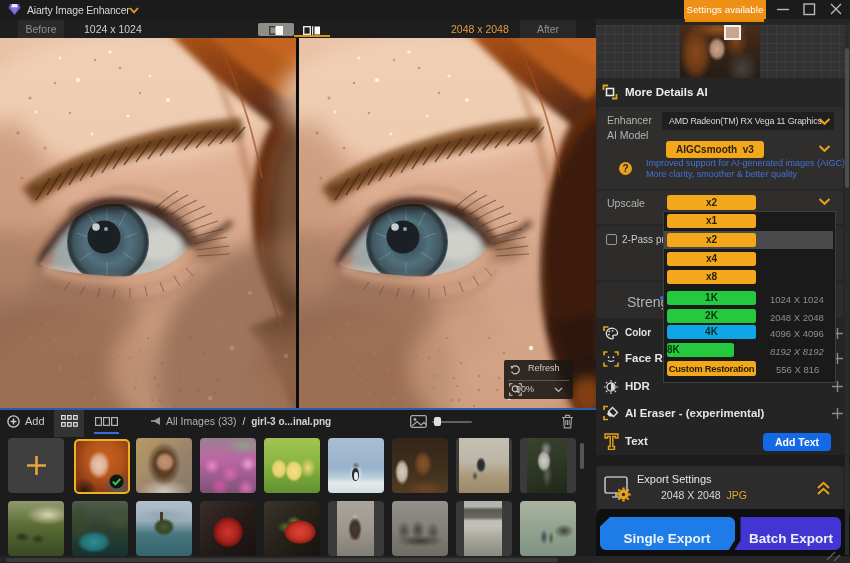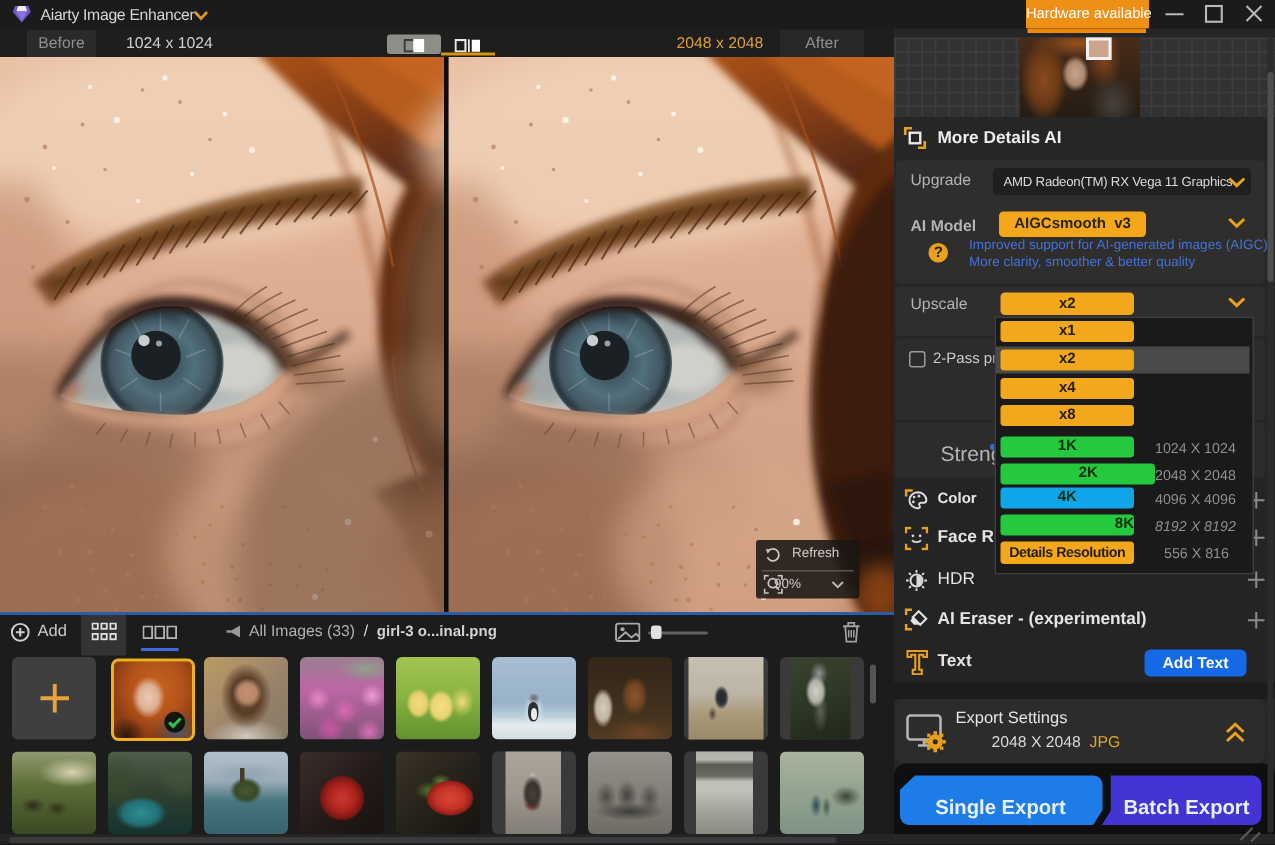--- a/index.html
+++ b/index.html
@@ -14,21 +14,21 @@
   <div class="abs" style="left:0;top:0;width:850px;height:19px;background:#1b1b1b;"></div>
   <svg class="abs" style="left:8px;top:3px;" width="13" height="13" viewBox="0 0 13 13">
     <polygon points="2,1 11,1 12.5,5 6.5,12 0.5,5" fill="#6f55c8"></polygon>
     <polygon points="4,1 9,1 10,4.5 6.5,4.5 3,4.5" fill="#efeaf8"></polygon>
     <polygon points="3,4.8 10,4.8 6.5,11" fill="#8a72da"></polygon>
   </svg>
   <div class="abs" style="left:27px;top:4px;font-size:10.5px;color:#d6d6d6;letter-spacing:-0.2px;">Aiarty Image Enhancer</div>
   <svg class="abs" style="left:129px;top:7px" width="10" height="7">
       <path d="M1 1 L5 5.4 L9 1" stroke="#e89a1c" stroke-width="1.8" fill="none"></path>
     </svg>
-  <div class="abs" style="left:684px;top:0;width:82px;height:19px;background:#ef9016;color:#fff;font-size:9.8px;text-align:center;line-height:19px;white-space:nowrap;">Hardware available</div>
+  <div class="abs" style="left:684px;top:0;width:82px;height:19px;background:#ef9016;color:#fff;font-size:9.8px;text-align:center;line-height:19px;white-space:nowrap;">Settings available</div>
   <svg class="abs" style="left:775px;top:0" width="75px" height="19" viewBox="0 0 75 19">
     <path d="M2 9.5 h12" stroke="#b9b9b9" stroke-width="1.4"></path>
     <rect x="29" y="4" width="10.5" height="10.5" fill="none" stroke="#b9b9b9" stroke-width="1.4"></rect>
     <path d="M56 4 l10 10 M66 4 l-10 10" stroke="#b9b9b9" stroke-width="1.4"></path>
   </svg>
 
   <div class="abs" style="left:0;top:19px;width:596px;height:19px;background:#1e1e1e;"></div>
   <div class="abs" style="left:18px;top:20px;width:46px;height:18px;background:#2a2a2a;color:#8f8f8f;font-size:10.5px;text-align:center;line-height:18px;">Before</div>
   <div class="abs" style="left:84px;top:20px;height:18px;color:#cfcfcf;font-size:10.5px;line-height:18px;">1024 x 1024</div>
   <div class="abs" style="left:258px;top:23px;width:36px;height:13px;background:#8f8d88;border-radius:2px;"></div>
@@ -486,27 +486,27 @@
   <div class="abs" style="left:685px;top:19px;width:79px;height:3px;background:#f08b00;"></div>
   <div class="abs" style="left:724px;top:25px;width:13px;height:11px;border:2px solid #f2f2f2;background:#caa58c;"></div>
 
   <svg class="abs" style="left:602px;top:84px" width="16" height="16" viewBox="0 0 16 16">
     <path d="M1.5 6 V1.5 H6 M14.5 10 V14.5 H10" fill="none" stroke="#e8a11c" stroke-width="1.8"></path>
     <rect x="4.5" y="4.5" width="7" height="7" fill="none" stroke="#e8e8e8" stroke-width="1.6"></rect>
   </svg>
   <div class="abs" style="left:625px;top:86px;font-size:11.5px;font-weight:bold;color:#ececec;">More Details AI</div>
 
   <div class="abs" style="left:597px;top:107px;width:246px;height:82px;background:#2f2e2c;border-radius:3px;"></div>
-  <div class="abs" style="left:607px;top:114px;font-size:10.5px;color:#b4b4b4;">Upgrade</div>
+  <div class="abs" style="left:607px;top:114px;font-size:10.5px;color:#b4b4b4;">Enhancer</div>
   <div class="abs" style="left:662px;top:112px;width:172px;height:18px;background:#1f1f1f;border-radius:3px;"></div>
   <div class="abs" style="left:669px;top:115.5px;font-size:8.8px;color:#dadada;letter-spacing:-0.15px;white-space:nowrap;">AMD Radeon(TM) RX Vega 11 Graphics</div>
   <svg class="abs" style="left:818px;top:118px" width="13" height="8">
       <path d="M1.5 1 L6.5 5.8 L11.5 1" stroke="#e8a11c" stroke-width="2" fill="none"></path>
     </svg>
-  <div class="abs" style="left:607px;top:145px;font-size:10.5px;color:#b4b4b4;font-weight:bold;">AI Model</div>
+  <div class="abs" style="left:607px;top:129px;font-size:10.5px;color:#b4b4b4;">AI Model</div>
   <div class="abs" style="left:666px;top:141px;width:98px;height:17px;background:#f3a81c;border-radius:3px;color:#2b2313;font-size:10px;font-weight:bold;text-align:center;line-height:17px;">AIGCsmooth&nbsp; v3</div>
   <svg class="abs" style="left:818px;top:145px" width="13" height="8">
       <path d="M1.5 1 L6.5 5.8 L11.5 1" stroke="#e8a11c" stroke-width="2" fill="none"></path>
     </svg>
   <div class="abs" style="left:619px;top:162px;width:13px;height:13px;border-radius:50%;background:#e8a11c;color:#2b2313;font-size:10px;font-weight:bold;text-align:center;line-height:13.5px;">?</div>
   <div class="abs" style="left:646px;top:158px;font-size:9px;color:#4272d8;line-height:10.5px;">Improved support for AI-generated images (AIGC).<br>More clarity, smoother &amp; better quality</div>
 
   <div class="abs" style="left:597px;top:191px;width:246px;height:33px;background:#2f2e2c;border-radius:3px;"></div>
   <div class="abs" style="left:607px;top:197px;font-size:10.5px;color:#b4b4b4;">Upscale</div>
   <div class="abs" style="left:667px;top:195px;width:89px;height:15px;background:#f3a81c;border-radius:3px;color:#2b2313;font-size:10px;font-weight:bold;text-align:center;line-height:15px;">x2</div>
@@ -536,21 +536,21 @@
     <circle cx="5.6" cy="6.2" r="0.9" fill="#dcdcdc"></circle>
       <circle cx="10.4" cy="6.2" r="0.9" fill="#dcdcdc"></circle>
     <path d="M5 9.2 c1 1.6 5 1.6 6 0" fill="none" stroke="#dcdcdc" stroke-width="1.2"></path>
   </svg>
   <div class="abs" style="left:625px;top:352px;font-size:11.5px;font-weight:bold;color:#e4e4e4;">Face Restoration</div>
   <svg class="abs" style="left:603px;top:379px" width="16" height="16" viewBox="0 0 16 16">
     <circle cx="8" cy="8" r="4" fill="none" stroke="#dcdcdc" stroke-width="1.3"></circle>
     <path d="M8 4.5 a3.5 3.5 0 0 1 0 7 Z" fill="#dcdcdc"></path>
     <path d="M8 1 v1.8 M8 13.2 v1.8 M1 8 h1.8 M13.2 8 h1.8 M3 3 l1.3 1.3 M11.7 11.7 l1.3 1.3 M13 3 l-1.3 1.3 M4.3 11.7 L3 13" stroke="#dcdcdc" stroke-width="1.2"></path>
   </svg>
-  <div class="abs" style="left:625px;top:380px;font-size:11.5px;font-weight:normal;color:#e4e4e4;">HDR</div>
+  <div class="abs" style="left:625px;top:380px;font-size:11.5px;font-weight:bold;color:#e4e4e4;">HDR</div>
   <svg class="abs" style="left:603px;top:405px" width="17" height="16" viewBox="0 0 17 16">
     <path d="M1 5 V1.5 h4 M1 11 v3.5 h4" fill="none" stroke="#e8a11c" stroke-width="1.7"></path>
     <path d="M9.5 2.5 L14.5 7.5 L10.5 11.5 L5.5 6.5 Z" fill="none" stroke="#e2e2e2" stroke-width="1.4"></path>
     <path d="M5.5 6.5 l5 5 l-4.2 0 l-2.4 -2.6 Z" fill="#e2e2e2"></path>
   </svg>
   <div class="abs" style="left:625px;top:407px;font-size:11.5px;font-weight:bold;color:#e4e4e4;">AI Eraser - (experimental)</div>
   <svg class="abs" style="left:604px;top:433px" width="15" height="17" viewBox="0 0 15 17">
     <path d="M1 1 h13 v4 h-2.5 v-1.5 h-2.7 v10 h1.7 v3 h-6 v-3 h1.7 v-10 H3.5 V5 H1 Z" fill="none" stroke="#e8a11c" stroke-width="1.4"></path>
   </svg>
   <div class="abs" style="left:625px;top:435px;font-size:11.5px;font-weight:bold;color:#e4e4e4;">Text</div>
@@ -606,23 +606,23 @@
   <div class="abs" style="left:845px;top:25px;width:4px;height:530px;background:#2b2b2b;"></div>
   <div class="abs" style="left:845px;top:48px;width:4px;height:140px;background:#4e4e4e;border-radius:2px;"></div>
 
   <div class="abs" style="left:663px;top:211px;width:171px;height:170px;background:#1a1a1a;border:1px solid #3e3e3e;z-index:40;"></div>
   <div class="abs" style="left:664px;top:231px;width:169px;height:18px;background:#4a4a4a;z-index:41;"></div>
   <div class="abs" style="left:667px;top:214px;width:89px;height:14px;background:#f3a81c;border-radius:2.5px;color:#241d08;font-size:10px;font-weight:bold;text-align:center;line-height:14px;z-index:42;">x1</div>
   <div class="abs" style="left:667px;top:233px;width:89px;height:14px;background:#f3a81c;border-radius:2.5px;color:#241d08;font-size:10px;font-weight:bold;text-align:center;line-height:14px;z-index:42;">x2</div>
   <div class="abs" style="left:667px;top:252px;width:89px;height:14px;background:#f3a81c;border-radius:2.5px;color:#241d08;font-size:10px;font-weight:bold;text-align:center;line-height:14px;z-index:42;">x4</div>
   <div class="abs" style="left:667px;top:270px;width:89px;height:14px;background:#f3a81c;border-radius:2.5px;color:#241d08;font-size:10px;font-weight:bold;text-align:center;line-height:14px;z-index:42;">x8</div>
   <div class="abs" style="left:667px;top:291px;width:89px;height:14px;background:#25c93e;border-radius:2.5px;color:#06300e;font-size:10px;font-weight:bold;text-align:center;line-height:14px;z-index:42;">1K</div>
-  <div class="abs" style="left:667px;top:309px;width:89px;height:14px;background:#25c93e;border-radius:2.5px;color:#06300e;font-size:10px;font-weight:bold;text-align:center;line-height:14px;z-index:42;padding-left:14px;">2K</div>
+  <div class="abs" style="left:667px;top:309px;width:89px;height:14px;background:#25c93e;border-radius:2.5px;color:#06300e;font-size:10px;font-weight:bold;text-align:center;line-height:14px;z-index:42;">2K</div>
   <div class="abs" style="left:667px;top:325px;width:89px;height:14px;background:#0ea5e9;border-radius:2.5px;color:#06300e;font-size:10px;font-weight:bold;text-align:center;line-height:14px;z-index:42;">4K</div>
-  <div class="abs" style="left:667px;top:343px;width:89px;height:14px;background:#25c93e;border-radius:2.5px;color:#06300e;font-size:10px;font-weight:bold;text-align:right;line-height:14px;z-index:42;">8K</div>
-  <div class="abs" style="left:667px;top:361px;width:89px;height:15px;background:#f3a81c;border-radius:2.5px;color:#241d08;font-size:9.5px;font-weight:bold;text-align:center;line-height:15px;z-index:42;letter-spacing:-0.3px;">Details Resolution</div>
+  <div class="abs" style="left:667px;top:343px;width:67px;height:14px;background:#25c93e;border-radius:2.5px;color:#06300e;font-size:10px;font-weight:bold;text-align:left;line-height:14px;z-index:42;">8K</div>
+  <div class="abs" style="left:667px;top:361px;width:89px;height:15px;background:#f3a81c;border-radius:2.5px;color:#241d08;font-size:9.5px;font-weight:bold;text-align:center;line-height:15px;z-index:42;letter-spacing:-0.3px;">Custom Restoration</div>
   <div class="abs" style="left:770px;top:294px;font-size:9.5px;color:#8f8f8f;z-index:42;">1024 X 1024</div>
   <div class="abs" style="left:770px;top:312px;font-size:9.5px;color:#8f8f8f;z-index:42;">2048 X 2048</div>
   <div class="abs" style="left:770px;top:328px;font-size:9.5px;color:#8f8f8f;z-index:42;">4096 X 4096</div>
   <div class="abs" style="left:770px;top:346px;font-size:9.5px;color:#8f8f8f;z-index:42;font-style:italic;">8192 X 8192</div>
   <div class="abs" style="left:776px;top:364px;font-size:9.5px;color:#8f8f8f;z-index:42;">556 X 816</div>
 
 </div>
 
 </body></html>

